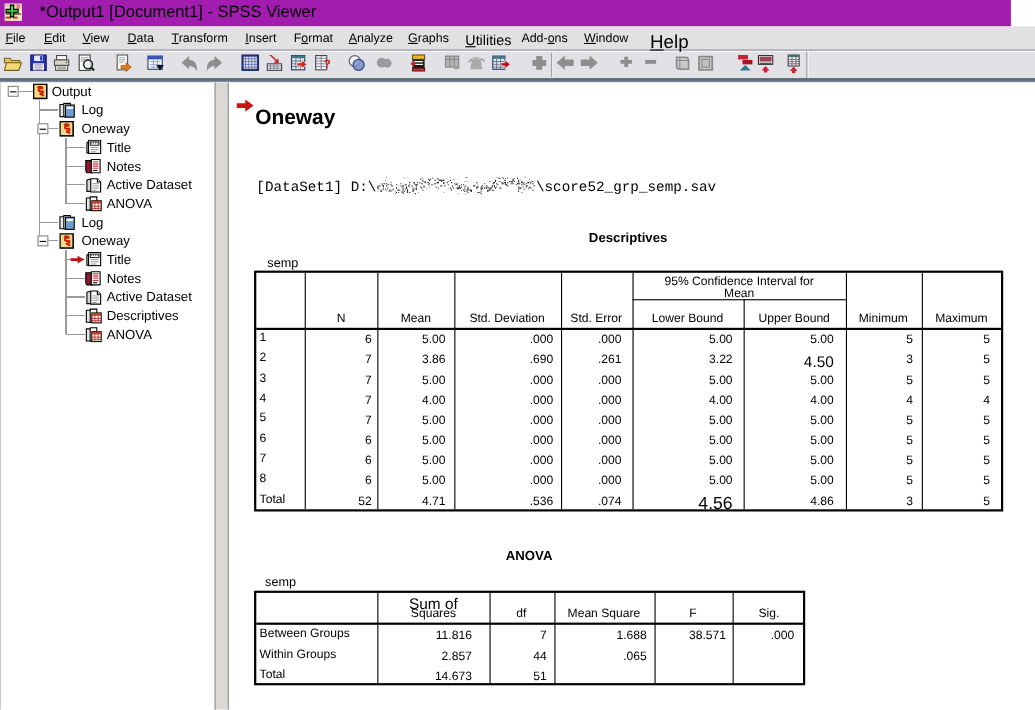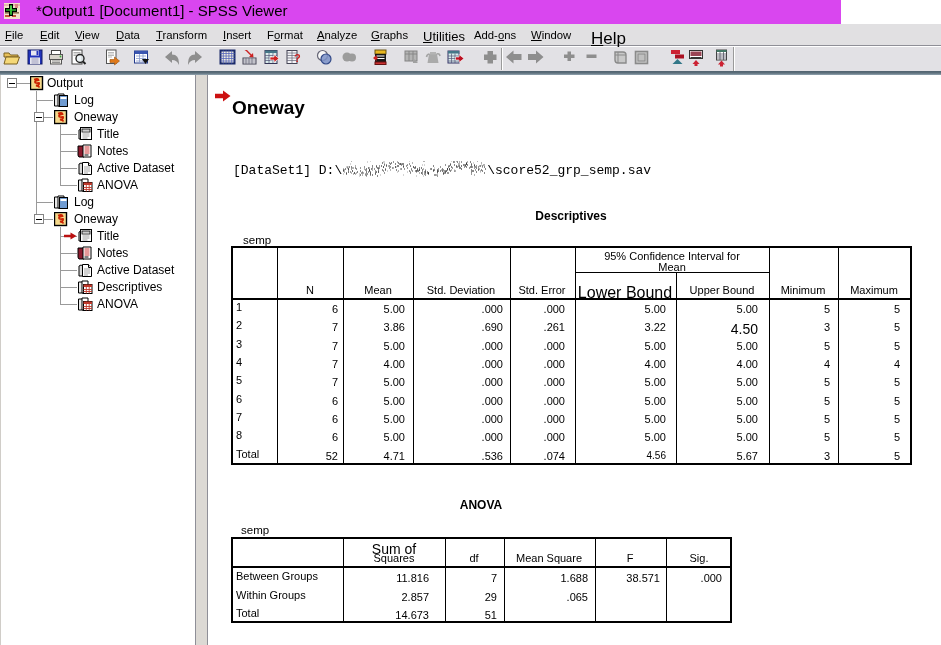--- a/index.html
+++ b/index.html
@@ -5,21 +5,21 @@
  font-family:"Liberation Sans",sans-serif;background:#fff}
 *{box-sizing:border-box}
 .abs{position:absolute}
 .t{position:absolute;white-space:nowrap;color:#000}
 u{text-decoration:underline}
 .vline{position:absolute;background:#000;width:1px}
 .hline{position:absolute;background:#000;height:1px}
 </style></head>
 <body>
 
-<div class="abs" style="left:0;top:0;width:841px;height:24px;background:#d946ef">
+<div class="abs" style="left:0;top:0;width:919px;height:24px;background:#a21caf">
 <svg class="abs" style="left:4px;top:3px" width="17" height="17" viewBox="0 0 17 17">
 <rect x="0" y="0" width="16" height="16" fill="#f2e4c8"></rect>
 <rect x="0" y="1" width="16" height="2" fill="#e8b8b0"></rect>
 <rect x="11" y="1" width="3" height="4" fill="#d98880"></rect>
 <rect x="1" y="9" width="14" height="1.6" fill="#8a6f4a"></rect>
 <rect x="1" y="12" width="5" height="2" fill="#c8503c"></rect>
 <rect x="8" y="12" width="4" height="2" fill="#c8503c"></rect>
 <path d="M5 1h4v4h4v4h-4v4H5V9H1V5h4z" fill="#000"></path>
 <path d="M6 2.2h2v4h4v1.6H8v4H6V7.8H2V6.2h4z" fill="#2db82d"></path>
 <path d="M6.3 3h1.4v3.9H6.3z" fill="#55e055"></path>
@@ -328,21 +328,21 @@
       <div class="vline" style="left:443px;top:24px;bottom:0"></div>
       <div class="vline" style="left:536px;top:0;bottom:0"></div>
       <div class="vline" style="left:605px;top:0;bottom:0"></div>
       <div class="hline" style="left:342px;top:24px;width:194px"></div>
       <div class="hline" style="left:0;top:50px;width:677px;height:2px"></div>
     </div>
     <div class="t" style="left:310px;top:209px;font-size:11px;transform:translateX(-50%)">N</div>
     <div class="t" style="left:378px;top:209px;font-size:11px;transform:translateX(-50%)">Mean</div>
     <div class="t" style="left:461px;top:209px;font-size:11px;transform:translateX(-50%)">Std. Deviation</div>
     <div class="t" style="left:542px;top:209px;font-size:11px;transform:translateX(-50%)">Std. Error</div>
-    <div class="t" style="left:625px;top:209px;font-size:16px;transform:translateX(-50%)">Lower Bound</div>
+    <div class="t" style="left:625px;top:209px;font-size:11px;transform:translateX(-50%)">Lower Bound</div>
     <div class="t" style="left:722px;top:209px;font-size:11px;transform:translateX(-50%)">Upper Bound</div>
     <div class="t" style="left:803px;top:209px;font-size:11px;transform:translateX(-50%)">Minimum</div>
     <div class="t" style="left:874px;top:209px;font-size:11px;transform:translateX(-50%)">Maximum</div>
     <div class="t" style="left:672px;top:175px;font-size:11px;transform:translateX(-50%)">95% Confidence Interval for</div>
     <div class="t" style="left:672px;top:186px;font-size:11px;transform:translateX(-50%)">Mean</div>
     <div class="t" style="left:236px;top:226px;font-size:11px">1</div>
     <div class="t" style="left:338px;top:228px;font-size:11px;transform:translateX(-100%)">6</div>
     <div class="t" style="left:405px;top:228px;font-size:11px;transform:translateX(-100%)">5.00</div>
     <div class="t" style="left:503px;top:228px;font-size:11px;transform:translateX(-100%)">.000</div>
     <div class="t" style="left:565px;top:228px;font-size:11px;transform:translateX(-100%)">.000</div>
@@ -411,22 +411,22 @@
     <div class="t" style="left:565px;top:356px;font-size:11px;transform:translateX(-100%)">.000</div>
     <div class="t" style="left:666px;top:356px;font-size:11px;transform:translateX(-100%)">5.00</div>
     <div class="t" style="left:758px;top:356px;font-size:11px;transform:translateX(-100%)">5.00</div>
     <div class="t" style="left:830px;top:356px;font-size:11px;transform:translateX(-100%)">5</div>
     <div class="t" style="left:900px;top:356px;font-size:11px;transform:translateX(-100%)">5</div>
     <div class="t" style="left:236px;top:373px;font-size:11px">Total</div>
     <div class="t" style="left:338px;top:375px;font-size:11px;transform:translateX(-100%)">52</div>
     <div class="t" style="left:405px;top:375px;font-size:11px;transform:translateX(-100%)">4.71</div>
     <div class="t" style="left:503px;top:375px;font-size:11px;transform:translateX(-100%)">.536</div>
     <div class="t" style="left:565px;top:375px;font-size:11px;transform:translateX(-100%)">.074</div>
-    <div class="t" style="left:666px;top:375px;font-size:10px;transform:translateX(-100%)">4.56</div>
-    <div class="t" style="left:758px;top:375px;font-size:11px;transform:translateX(-100%)">5.67</div>
+    <div class="t" style="left:666px;top:375px;font-size:16px;transform:translateX(-100%)">4.56</div>
+    <div class="t" style="left:758px;top:375px;font-size:11px;transform:translateX(-100%)">4.86</div>
     <div class="t" style="left:830px;top:375px;font-size:11px;transform:translateX(-100%)">3</div>
     <div class="t" style="left:900px;top:375px;font-size:11px;transform:translateX(-100%)">5</div>
     <div class="t" style="left:481px;top:423px;font-size:12px;font-weight:bold;transform:translateX(-50%)">ANOVA</div>
     <div class="t" style="left:241px;top:449px;font-size:11.5px">semp</div>
     <div class="abs" style="left:231px;top:462px;width:501px;height:86px;border:2px solid #000;background:#fff">
       <div class="vline" style="left:110px;top:0;bottom:0"></div>
       <div class="vline" style="left:212px;top:0;bottom:0"></div>
       <div class="vline" style="left:271px;top:0;bottom:0"></div>
       <div class="vline" style="left:362px;top:0;bottom:0"></div>
       <div class="vline" style="left:433px;top:0;bottom:0"></div>
@@ -439,17 +439,17 @@
     <div class="t" style="left:630px;top:477px;font-size:11px;transform:translateX(-50%)">F</div>
     <div class="t" style="left:699px;top:477px;font-size:11px;transform:translateX(-50%)">Sig.</div>
     <div class="t" style="left:236px;top:495px;font-size:11px">Between Groups</div>
     <div class="t" style="left:429px;top:497px;font-size:11px;transform:translateX(-100%)">11.816</div>
     <div class="t" style="left:497px;top:497px;font-size:11px;transform:translateX(-100%)">7</div>
     <div class="t" style="left:588px;top:497px;font-size:11px;transform:translateX(-100%)">1.688</div>
     <div class="t" style="left:660px;top:497px;font-size:11px;transform:translateX(-100%)">38.571</div>
     <div class="t" style="left:722px;top:497px;font-size:11px;transform:translateX(-100%)">.000</div>
     <div class="t" style="left:236px;top:514px;font-size:11px">Within Groups</div>
     <div class="t" style="left:429px;top:516px;font-size:11px;transform:translateX(-100%)">2.857</div>
-    <div class="t" style="left:497px;top:516px;font-size:11px;transform:translateX(-100%)">29</div>
+    <div class="t" style="left:497px;top:516px;font-size:11px;transform:translateX(-100%)">44</div>
     <div class="t" style="left:588px;top:516px;font-size:11px;transform:translateX(-100%)">.065</div>
     <div class="t" style="left:236px;top:532px;font-size:11px">Total</div>
     <div class="t" style="left:429px;top:534px;font-size:11px;transform:translateX(-100%)">14.673</div>
     <div class="t" style="left:497px;top:534px;font-size:11px;transform:translateX(-100%)">51</div>
 </div>
 </body></html>

